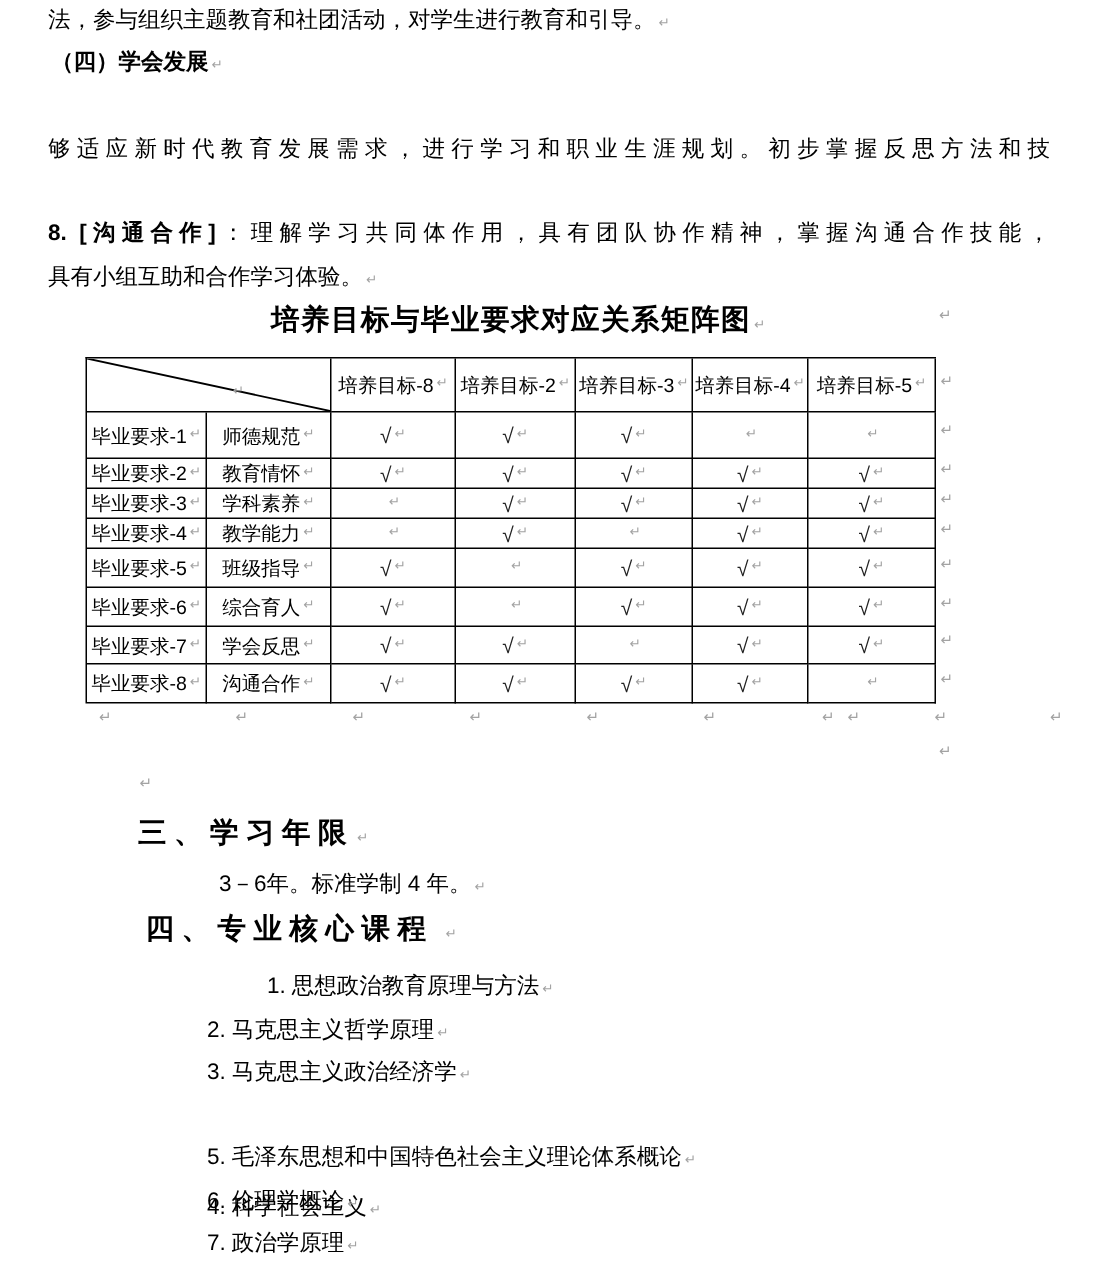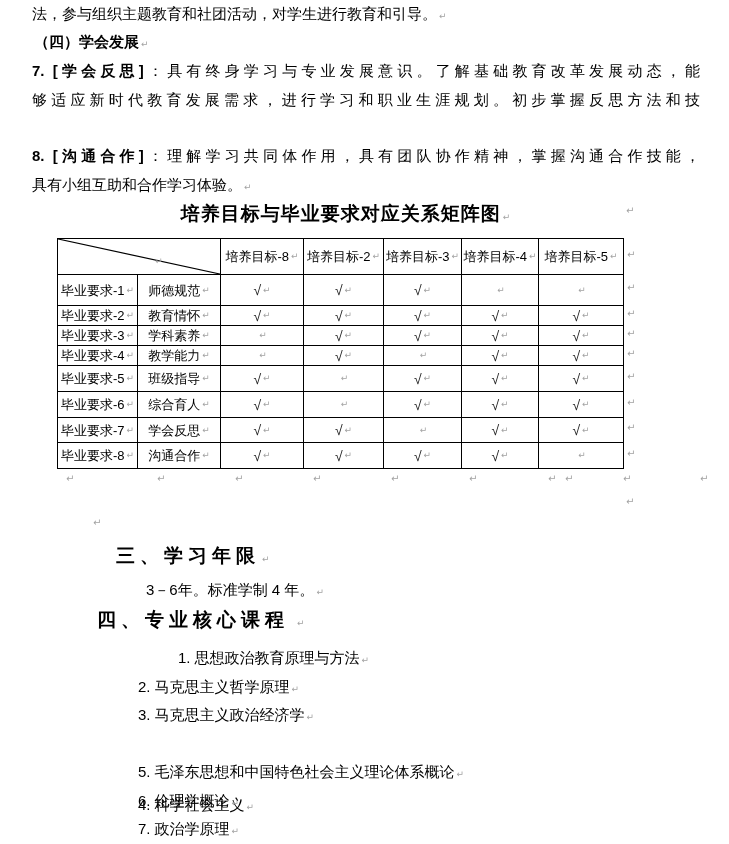--- a/index.html
+++ b/index.html
@@ -33,21 +33,20 @@
 </style>
 </head>
 <body>
 
 <div class="page">
 
   <div class="bline" style="top:4px"><span>法，参与组织主题教育和社团活动，对学生进行教育和引导。</span><span class="pm">↵</span></div>
 
   <div class="bline b" style="top:32px;left:34px"><span>（四）学会发展</span><span class="pm" style="font-weight:normal">↵</span></div>
 
-  <div class="bline j" style="top:61px"><span class="b">7. [学会反思]</span><span>：具有终身学习与专业发展意识。了解基础教育改革发展动态，能</span></div>
   <div class="bline j" style="top:90px"><span>够适应新时代教育发展需求，进行学习和职业生涯规划。初步掌握反思方法和技</span></div>
 
   <div class="bline j" style="top:146px"><span class="b">8. [沟通合作]</span><span>：理解学习共同体作用，具有团队协作精神，掌握沟通合作技能，</span></div>
   <div class="bline" style="top:175px"><span>具有小组互助和合作学习体验。</span><span class="pm">↵</span></div>
 
   <div class="doc-title"><span>培养目标与毕业要求对应关系矩阵图</span><span class="pm" style="font-weight:normal">↵</span></div>
   <span class="pm-abs" style="left:626px;top:206px">↵</span>
 
   <div class="matrix" id="matrix-table">
     <div class="cell diag">
@@ -314,21 +313,21 @@
       <span class="pm-abs" style="left: 391px; top: 474px;">↵</span>
       <span class="pm-abs" style="left: 469px; top: 474px;">↵</span>
       <span class="pm-abs" style="left: 548px; top: 474px;">↵</span>
       <span class="pm-abs" style="left: 565px; top: 474px;">↵</span>
       <span class="pm-abs" style="left: 623px; top: 474px;">↵</span>
       <span class="pm-abs" style="left: 700px; top: 474px;">↵</span>
     </div>
   <span class="pm-abs" style="left:626px;top:497px">↵</span>
   <span class="pm-abs" style="left:93px;top:518px">↵</span>
 
-  <div class="h3" style="left:116px;top:544px"><span>三、学习年限</span><span class="pm" style="font-weight:normal;letter-spacing:0">↵</span></div>
+  <div class="h3" style="left:92px;top:544px"><span>三、学习年限</span><span class="pm" style="font-weight:normal;letter-spacing:0">↵</span></div>
   <div class="btxt" style="left:146px;top:580px"><span>3－6年。标准学制 4 年。</span><span class="pm">↵</span></div>
 
   <div class="h3" style="left:97px;top:608px"><span>四、专业核心课程</span><span class="pm" style="font-weight:normal;letter-spacing:0;margin-left:8px">↵</span></div>
 
   <div id="course-list">
       <div class="course" style="top: 648px; margin-left: 40px;"><span class="num">1.</span><span>思想政治教育原理与方法</span><span class="pm">↵</span></div>
       <div class="course" style="top: 676.5px;"><span class="num">2.</span><span>马克思主义哲学原理</span><span class="pm">↵</span></div>
       <div class="course" style="top: 705px;"><span class="num">3.</span><span>马克思主义政治经济学</span><span class="pm">↵</span></div>
       <div class="course" style="top: 777px; margin-top: 18px;"><span class="num">4.</span><span>科学社会主义</span><span class="pm">↵</span></div>
       <div class="course" style="top: 762px;"><span class="num">5.</span><span>毛泽东思想和中国特色社会主义理论体系概论</span><span class="pm">↵</span></div>

